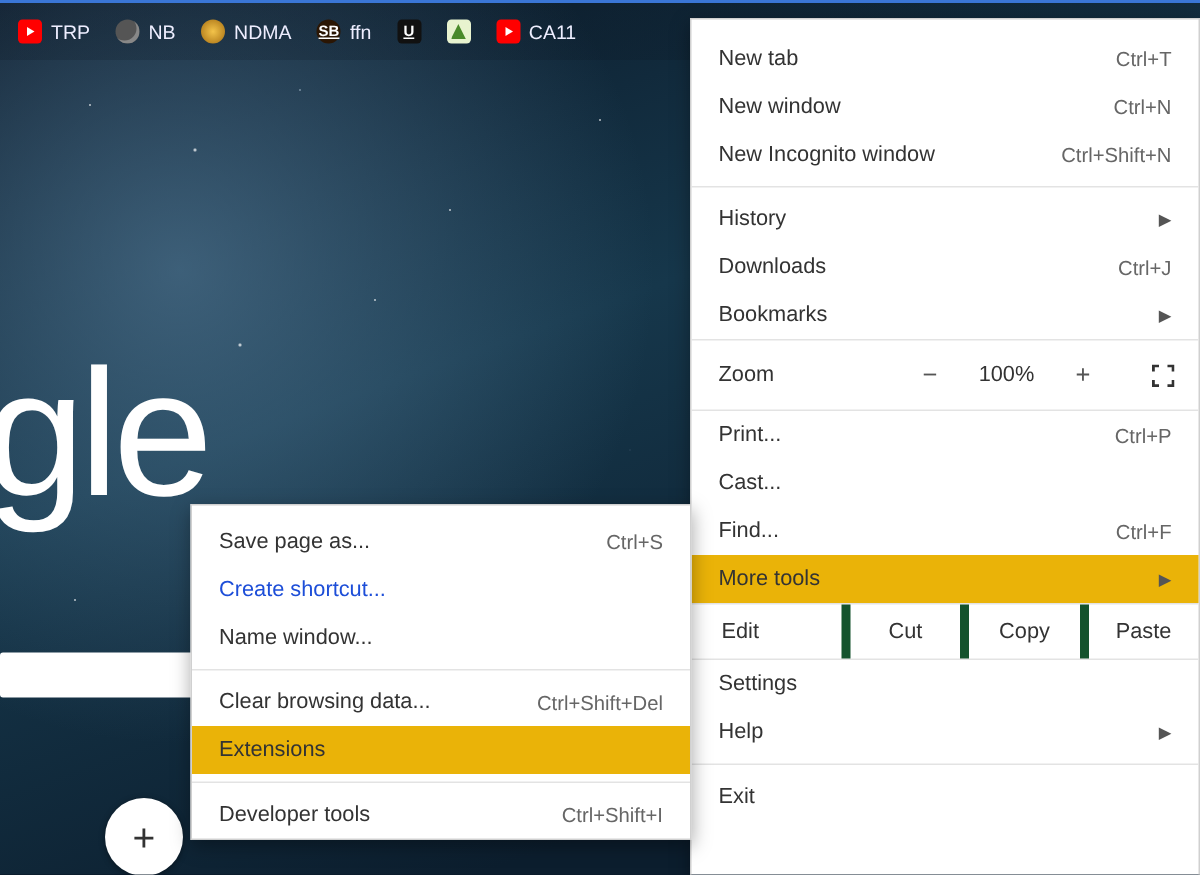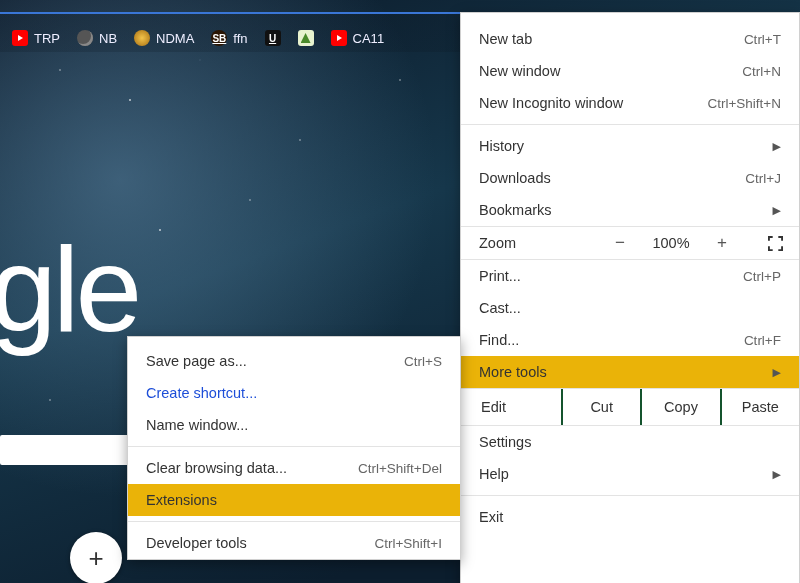--- a/index.html
+++ b/index.html
@@ -16,22 +16,22 @@
       radial-gradient(2px 2px at 300px 140px, #fff, transparent 50%),
       radial-gradient(3px 3px at 160px 230px, #fff, transparent 50%),
       radial-gradient(1px 1px at 100px 300px, #fff, transparent 50%),
       radial-gradient(2px 2px at 400px 80px, #fff, transparent 50%),
       radial-gradient(1px 1px at 420px 300px, #cce, transparent 50%),
       radial-gradient(2px 2px at 50px 400px, #fff, transparent 50%),
       radial-gradient(circle at 120px 180px, rgba(90,130,160,.6), transparent 40%),
       linear-gradient(160deg, #0a1726 0%, #16374b 40%, #0c1e2e 80%);
   }
   .bookmarks-bar {
-    position:absolute; top:12px; left:0; right:0; height:40px;
-    display:flex; align-items:flex-end; gap:1px; padding:0 4px;
+    position:absolute; top:0; left:0; right:0; height:40px;
+    display:flex; align-items:center; gap:1px; padding:0 4px;
     background: linear-gradient(#0a152033, #0a152033);
     border-top: 2px solid #3a76d6;
   }
   .bm-item { display:flex; align-items:center; gap:6px; padding:6px 8px; font-size:13px; color:#eef; cursor:pointer; border-radius:4px; }
   .bm-icon { width:16px; height:16px; border-radius:3px; display:flex;align-items:center;justify-content:center;font-size:10px;color:#fff; font-weight:bold;text-decoration:underline;}
   .i-yt { background:#f00; position:relative;}
   .i-yt::after{content:"";border-left:5px solid #fff;border-top:3px solid transparent;border-bottom:3px solid transparent;position:absolute;left:6px;top:5px;}
   .i-globe { background:#555; border-radius:50%; box-shadow:inset -2px -2px 0 #888;}
   .i-gold { background:radial-gradient(#f3c34a,#a56e12); border-radius:50%;}
   .i-sb { background:#2b1604;border-radius:50%;}
@@ -61,30 +61,30 @@
   .menu-sub  { left:127px; top:336px; width:334px;}
   .menu-row {
     display:flex; align-items:center; justify-content:space-between;
     height:32px; padding:0 18px; cursor:pointer; white-space:nowrap;
   }
   .menu-row:hover, .menu-row.hovered { background:#eab308;}
   .menu-row .shortcut { color:#666; font-size:13.5px;}
   .menu-row .arrow { color:#555; font-size:11px;}
   .menu-row.disabled { color:#1d4ed8; cursor:default;}
   .menu-sep { height:1px; background:#e3e3e3; margin:5px 0;}
-  .zoom-row { display:flex; align-items:center; height:34px; padding:0 12px 0 18px; justify-content:space-between; border-top:1px solid #e3e3e3;border-bottom:1px solid #e3e3e3;}
+  .zoom-row { display:flex; align-items:center; height:48px; padding:0 12px 0 18px; justify-content:space-between; border-top:1px solid #e3e3e3;border-bottom:1px solid #e3e3e3;}
   .zoom-label{flex:0 0 auto;}
   .zoom-ctl { display:flex; align-items:center; gap:16px;}
   .zoom-btn { width:22px;text-align:center; font-size:17px; color:#555;cursor:pointer;}
   .zoom-val { width:48px;text-align:center;}
   .zoom-full { width:24px;height:24px;display:flex;align-items:center;justify-content:center;cursor:pointer; margin-left:14px;}
   .zoom-full svg{width:15px;height:15px;}
   .edit-row { display:flex; align-items:center; height:38px; border-top:1px solid #e3e3e3;border-bottom:1px solid #e3e3e3;}
   .edit-row .lbl { padding:0 20px; flex:0 0 100px;}
-  .edit-row .seg { flex:1; text-align:center; height:100%; display:flex;align-items:center;justify-content:center; border-left:2px solid #14532d; cursor:pointer;}
+  .edit-row .seg { flex:1; text-align:center; height:100%; display:flex;align-items:center;justify-content:center; border-left:6px solid #14532d; cursor:pointer;}
 </style>
 </head>
 <body>
 
 <div class="space-bg"></div>
 
 <div class="bookmarks-bar">
   <div class="bm-item">
     <span class="bm-icon i-yt"></span>
     <span>TRP</span>

